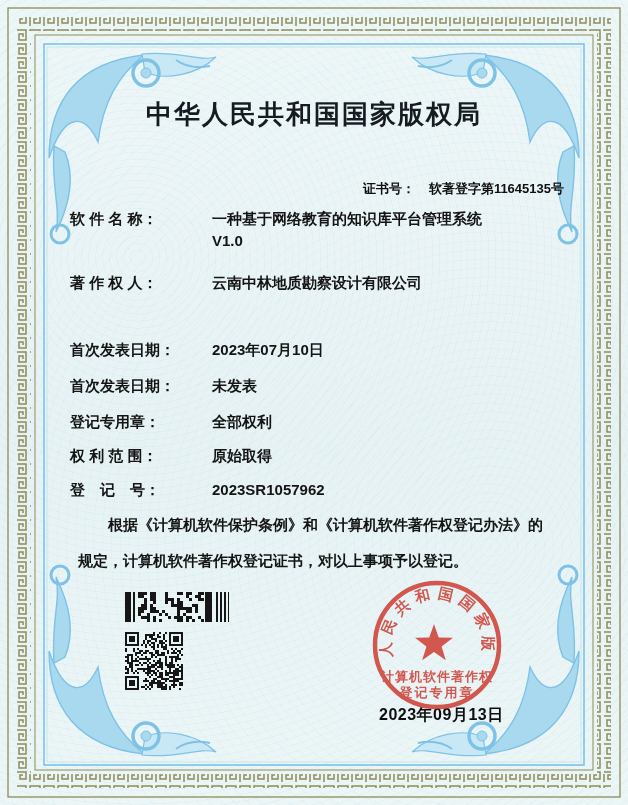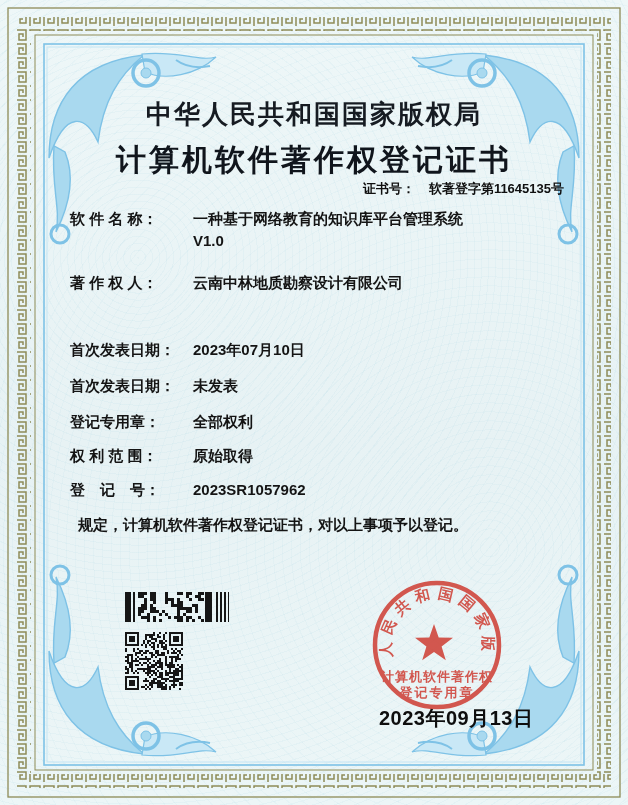--- a/index.html
+++ b/index.html
@@ -22,30 +22,30 @@
     position:absolute;top:140px;left:0;width:100%;text-align:center;
     font-family:"Liberation Serif",serif;font-weight:800;font-size:30px;
     letter-spacing:3px;color:#10151c;
   }
   .cert-no{
     position:absolute;top:180px;right:64px;font-size:13px;font-weight:700;color:#101010;
   }
   .cert-no .lbl{margin-right:14px;}
   .row{position:absolute;left:0;width:100%;font-size:15px;font-weight:700;}
   .row .lbl{position:absolute;left:70px;white-space:pre;}
-  .row .val{position:absolute;left:193px;white-space:pre;}
+  .row .val{position:absolute;left:212px;white-space:pre;}
   .r0{top:210px}.r0b{top:232px}.r1{top:274px}.r2{top:341px}
   .r3{top:377px}.r4{top:413px}.r5{top:447px}.r6{top:481px}
   .statement{
     position:absolute;top:507px;left:78px;width:494px;
     font-size:15px;font-weight:700;line-height:36px;color:#141414;
   }
   .statement .ln1{text-indent:2em;}
   .issue-date{
-    position:absolute;left:379px;top:705px;font-size:20px;font-weight:800;
+    position:absolute;left:379px;top:705px;font-size:16px;font-weight:800;
     color:#0e0e0e;z-index:2;letter-spacing:.5px;
   }
   #barcode{position:absolute;left:125px;top:592px;}
   #qrcode{position:absolute;left:125px;top:632px;}
   .seal-svg{z-index:3;}
 </style>
 </head>
 <body>
 
 <div class="certificate" style="--seal: #cf4238; --gold: #8e8b57; --orn: #7ec2e6; --ornfill: #a9d9ef; --paper: #eaf4f5;">
@@ -76,21 +76,20 @@
     <rect x="35" y="35" width="558" height="735" fill="none" stroke="var(--gold,#8e8b57)" stroke-width="1"></rect>
     <rect x="44" y="44" width="540" height="721" fill="none" stroke="var(--orn,#7ec2e6)" stroke-width="1.6"></rect>
     <rect x="47" y="47" width="534" height="715" fill="none" stroke="#c4e5f4" stroke-width="1"></rect>
     <use href="#cornerOrn" transform="translate(46,46)"></use>
     <use href="#cornerOrn" transform="translate(582,46) scale(-1,1)"></use>
     <use href="#cornerOrn" transform="translate(46,763) scale(1,-1)"></use>
     <use href="#cornerOrn" transform="translate(582,763) scale(-1,-1)"></use>
   </svg>
 
   <div class="authority">中华人民共和国国家版权局</div>
-  <div class="cert-title">计算机软件著作权登记证书</div>
 
   <div class="cert-no">
     <span class="lbl">证书号：</span><span>软著登字第11645135号</span>
   </div>
 
   <div class="row r0">
     <span class="lbl">软 件 名 称：</span>
     <span class="val">一种基于网络教育的知识库平台管理系统</span>
   </div>
   <div class="row r0b">
@@ -115,20 +114,21 @@
   <div class="row r5">
     <span class="lbl">权 利 范 围：</span>
     <span class="val">原始取得</span>
   </div>
   <div class="row r6">
     <span class="lbl">登　记　号：</span>
     <span class="val">2023SR1057962</span>
   </div>
 
   <div class="statement">
+    <div class="ln1">根据《计算机软件保护条例》和《计算机软件著作权登记办法》的</div>
     <div class="ln2">规定，计算机软件著作权登记证书，对以上事项予以登记。</div>
   </div>
 
   <svg id="barcode" width="104" height="30" aria-hidden="true">
       <rect x="0" y="0" width="6" height="30" fill="#161616"></rect>
       <rect x="8" y="0" width="2" height="30" fill="#161616"></rect>
       <rect x="13" y="0" width="3" height="3" fill="#161616"></rect>
       <rect x="13" y="3" width="3" height="3" fill="#161616"></rect>
       <rect x="13" y="15" width="3" height="3" fill="#161616"></rect>
       <rect x="13" y="18" width="3" height="3" fill="#161616"></rect>

